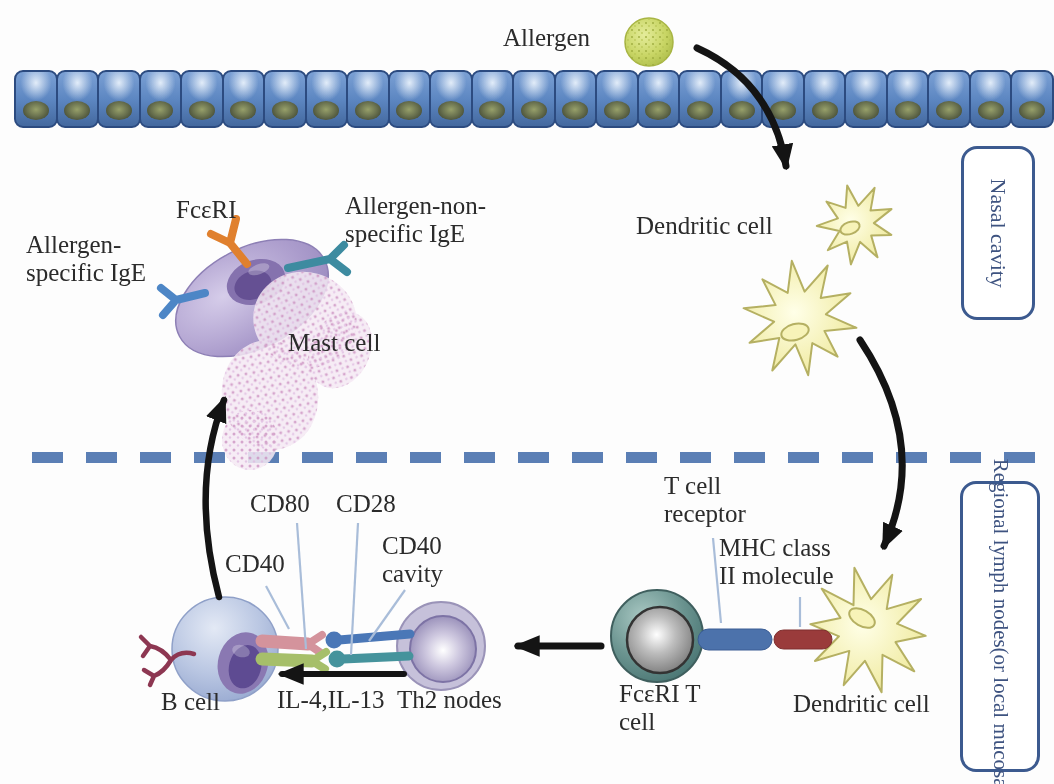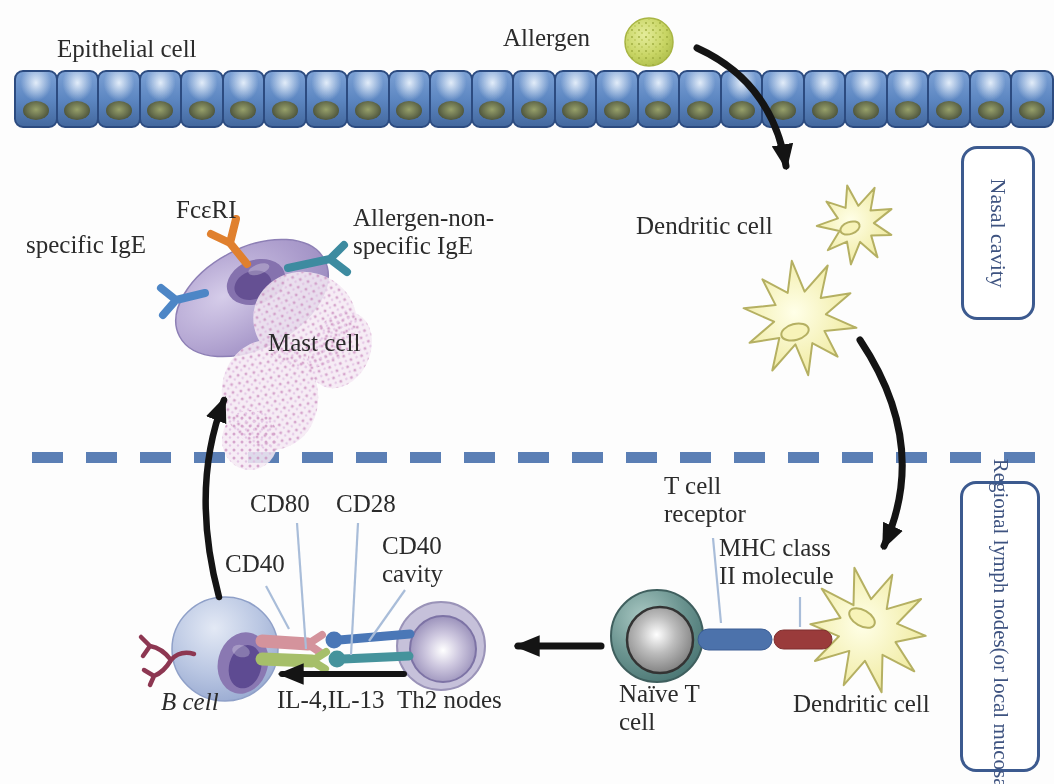--- a/index.html
+++ b/index.html
@@ -220,44 +220,44 @@
   <div id="nasal-box" class="region-box">
     <div class="rot">Nasal cavity</div>
   </div>
   <div id="regional-box" class="region-box">
     <div class="rot">
       <span>Regional lymph</span>
       <span>nodes(or local mucosa)</span>
     </div>
   </div>
 
-  <div class="lbl" style="left:57px;top:35px;">Epithelial cell</div>
   <div class="lbl" style="left:503px;top:24px;">Allergen</div>
   <div class="lbl" style="left:636px;top:212px;">Dendritic cell</div>
   <div class="lbl" style="left:176px;top:196px;">FcεRI</div>
   <div class="lbl" style="left:26px;top:231px;">
+    <span>Allergen-</span>
       <span>specific IgE</span>
   </div>
-  <div class="lbl" style="left:345px;top:204px;margin-left:8px;">
+  <div class="lbl" style="left:345px;top:192px;">
     <span>Allergen-non-</span>
       <span>specific IgE</span>
   </div>
-  <div class="lbl" style="left:268px;top:329px;">Mast cell</div>
+  <div class="lbl" style="left:288px;top:329px;">Mast cell</div>
   <div class="lbl" style="left:250px;top:490px;">CD80</div>
   <div class="lbl" style="left:336px;top:490px;">CD28</div>
   <div class="lbl" style="left:225px;top:550px;">CD40</div>
   <div class="lbl" style="left:382px;top:532px;">
     <span>CD40</span>
       <span>cavity</span>
   </div>
-  <div class="lbl" style="left:161px;top:688px;font-style:italic;">B cell</div>
+  <div class="lbl" style="left:161px;top:688px;">B cell</div>
   <div class="lbl" style="left:277px;top:686px;">IL-4,IL-13</div>
   <div class="lbl" style="left:397px;top:686px;">Th2 nodes</div>
   <div class="lbl" style="left:619px;top:680px;">
-    <span>Naïve T</span>
+    <span>FcεRI T</span>
       <span>cell</span>
   </div>
   <div class="lbl" style="left:793px;top:690px;">Dendritic cell</div>
   <div class="lbl" style="left:719px;top:534px;">
     <span>MHC class</span>
       <span>II molecule</span>
   </div>
   <div class="lbl" style="left:664px;top:472px;">
     <span>T cell</span>
       <span>receptor</span>

